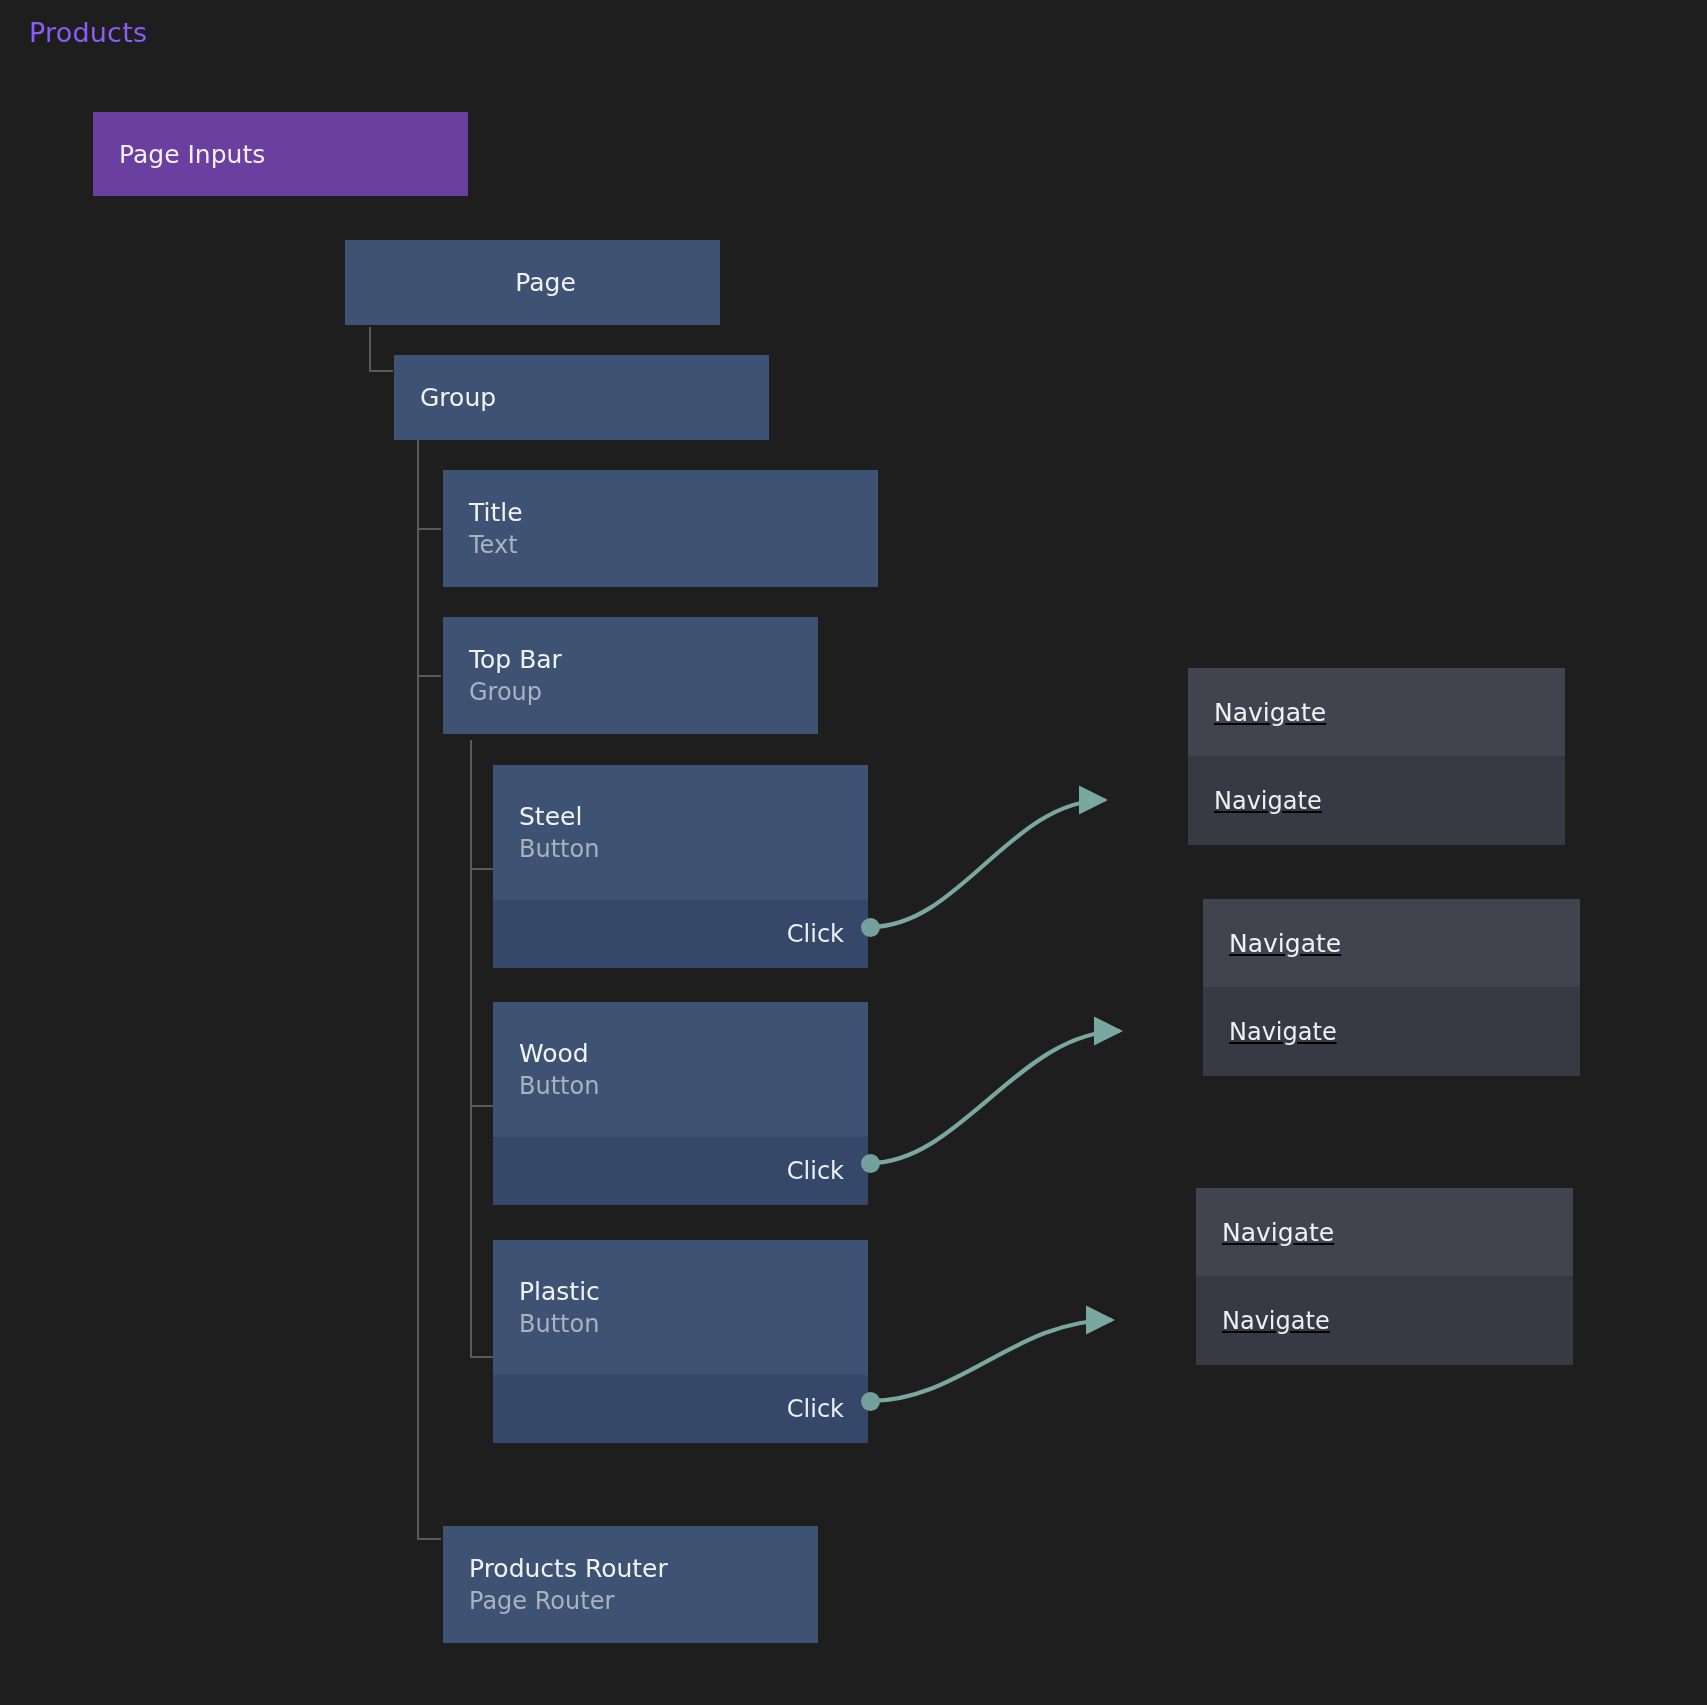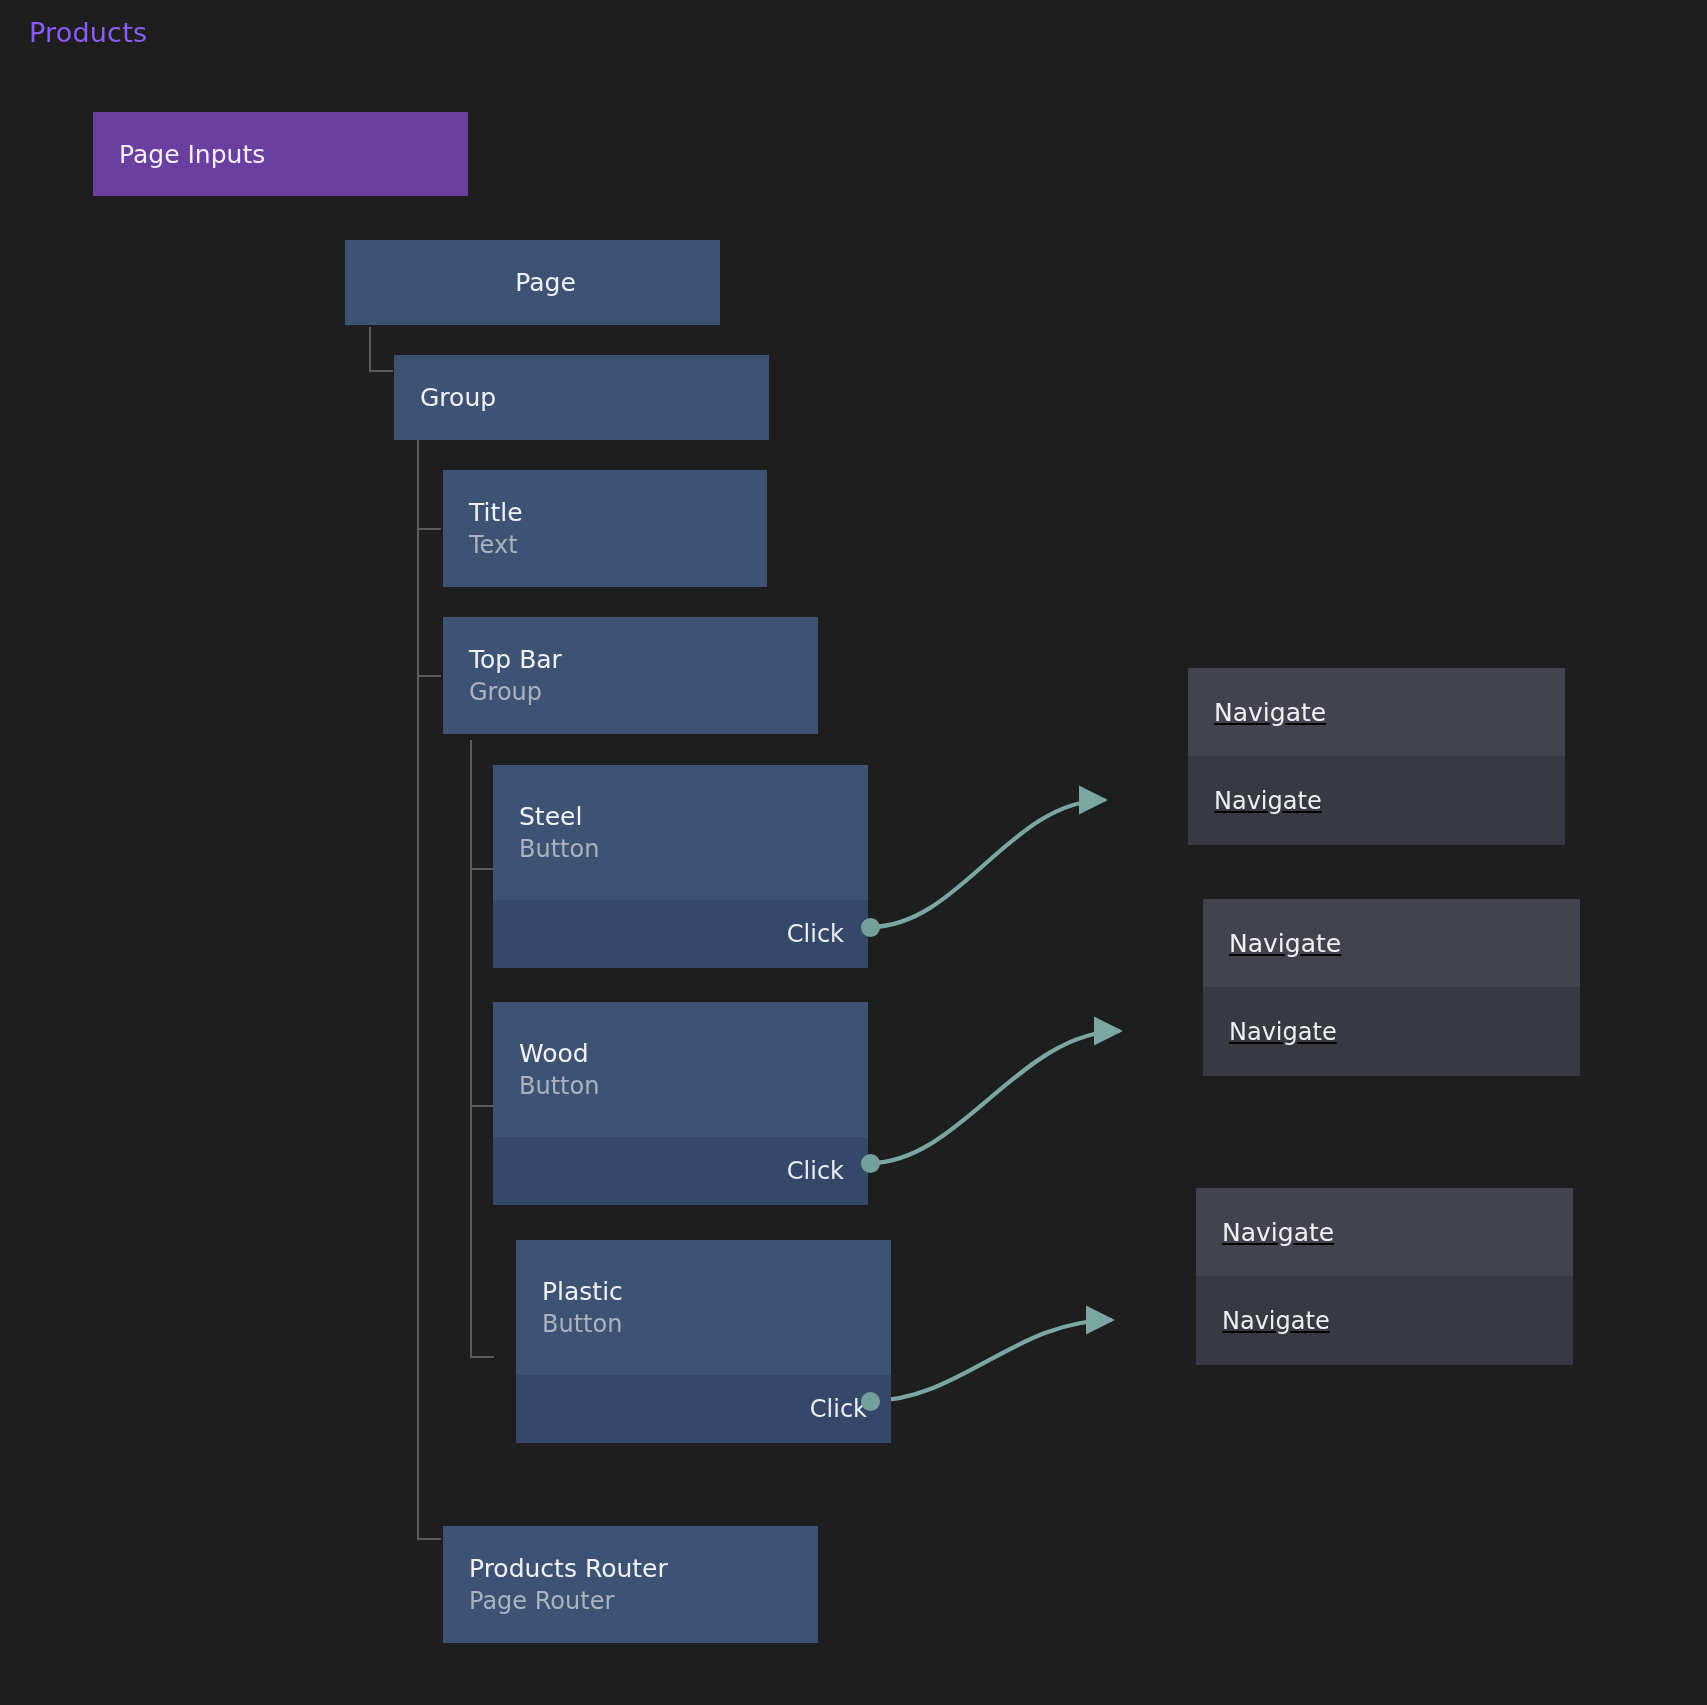--- a/index.html
+++ b/index.html
@@ -173,21 +173,21 @@
       <div class="nlabel">Page</div>
     </div>
   </div>
 
   <div class="node node-el" style="left:394px; top:355px; width:375px; height:85px;">
     <div class="head" style="height:85px;">
       <div class="nlabel">Group</div>
     </div>
   </div>
 
-  <div class="node node-el" style="left:443px; top:470px; width:324px; height:117px;">
+  <div class="node node-el" style="left:443px; top:470px; width:435px; height:117px;">
     <div class="head" style="height:117px;">
       <div class="nlabel">Title</div>
       <div class="ntype">Text</div>
     </div>
   </div>
 
   <div class="node node-el" style="left:443px; top:617px; width:375px; height:117px;">
     <div class="head" style="height:117px;">
       <div class="nlabel">Top Bar</div>
       <div class="ntype">Group</div>
@@ -209,21 +209,21 @@
     <div class="head" style="height:135px;">
       <div class="nlabel">Wood</div>
       <div class="ntype">Button</div>
     </div>
     <div class="foot" style="height:68px;">
       <div class="event-label">Click</div>
     </div>
   </div>
   <div class="port" style="left:861px; top:1154px;"></div>
 
-  <div class="node node-el" style="left:493px; top:1240px; width:375px; height:203px;margin-left:23px;">
+  <div class="node node-el" style="left:493px; top:1240px; width:375px; height:203px;">
     <div class="head" style="height:135px;">
       <div class="nlabel">Plastic</div>
       <div class="ntype">Button</div>
     </div>
     <div class="foot" style="height:68px;">
       <div class="event-label">Click</div>
     </div>
   </div>
   <div class="port" style="left:861px; top:1392px;"></div>
 

